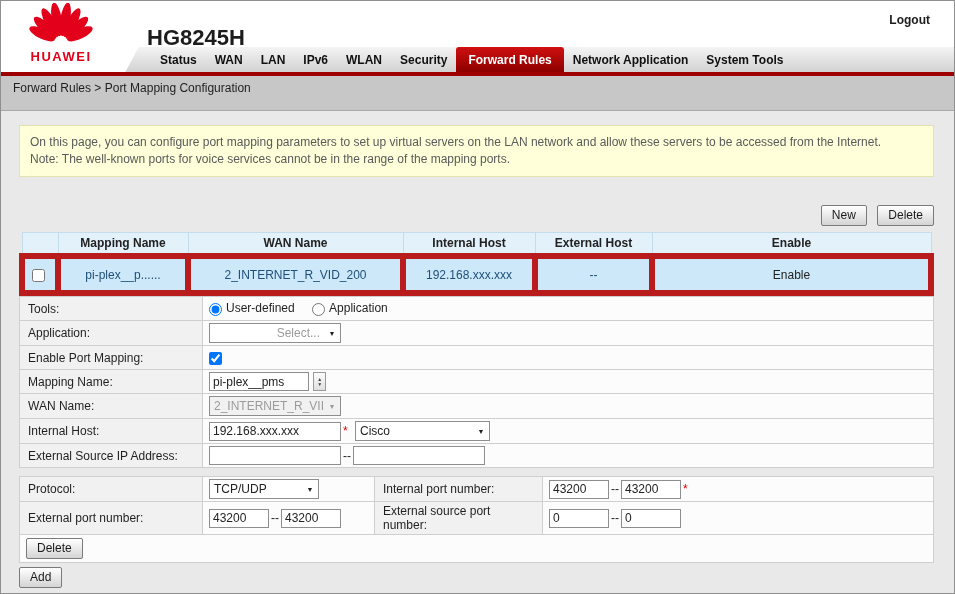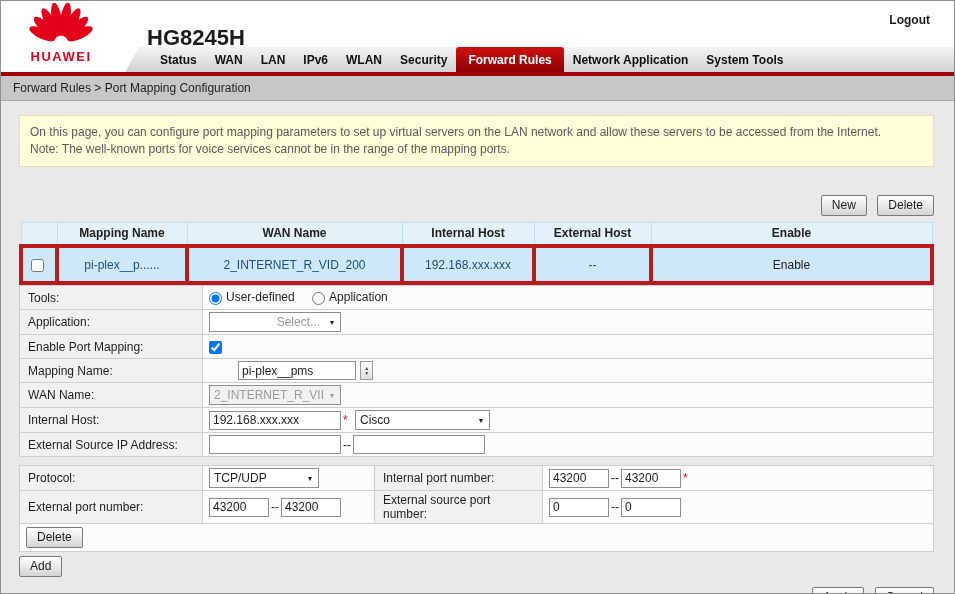--- a/index.html
+++ b/index.html
@@ -18,32 +18,32 @@
   .tab { display: flex; align-items: center; padding: 0 9px; font-size: 12px; font-weight: bold; color: #101010; cursor: pointer; white-space: nowrap; }
   .tab.active { background: linear-gradient(#cf1010, #8d0000); color: #ffffff; border-radius: 3px 3px 0 0; padding: 0 12px; }
   .redline { height: 4px; background: #9e0000; flex: none; }
 
   
   .body { flex: 1; display: flex; min-height: 0; }
   .sidebar { width: 221px; background: #b4b4b4; flex: none; }
   .side-item { height: 26px; line-height: 25px; padding-left: 10px; font-size: 12px; font-weight: bold; color: #ffffff; background: #6a6a6a; border-bottom: 1px solid #585858; cursor: pointer; }
   .side-item.selected { background: #9d9d9d; color: #b40000; }
   .main { flex: 1; display: flex; flex-direction: column; min-width: 0; }
-  .breadcrumb { height: 25px; line-height: 24px; background: #c7c7c7; border-bottom: 1px solid #a8a8a8; padding-left: 12px; font-size: 12px; color: #1e1e1e; flex: none; }
+  .breadcrumb { height: 35px; line-height: 24px; background: #c7c7c7; border-bottom: 1px solid #a8a8a8; padding-left: 12px; font-size: 12px; color: #1e1e1e; flex: none; }
   .content { flex: 1; padding: 14px 20px 0 18px; }
 
   .infobox { background: #ffffd9; border: 1px solid #e3e3b0; padding: 8px 10px; font-size: 12px; color: #5a5a5a; line-height: 1.4; }
   .toolbar { margin-top: 28px; text-align: right; }
   .btn { display: inline-block; padding: 2px 10px 3px; font-size: 12px; color: #1b1b1b; background: linear-gradient(#ffffff, #d4d4d4); border: 1px solid #7a7a7a; border-radius: 2px; cursor: pointer; font-family: inherit; }
   .toolbar .btn + .btn { margin-left: 6px; }
 
   table { border-collapse: collapse; width: 100%; }
   .map-table { margin-top: 6px; }
   .map-table th { background: #e3f1fa; border: 1px solid #c3dded; font-size: 12px; color: #222; padding: 3px 2px; text-align: center; height: 24px; }
-  .map-table td { background: #cde9f9; border: 4px solid #b91c1c; font-size: 12px; color: #1f4e79; text-align: center; padding: 6px; height: 37px; }
+  .map-table td { background: #cde9f9; border: 6px solid #b91c1c; font-size: 12px; color: #1f4e79; text-align: center; padding: 6px; height: 37px; }
   .map-table td.plain { color: #222222; }
 
   .form-table td { border: 1px solid #cfcfcf; font-size: 12px; height: 24px; padding: 2px 6px; }
   .form-table td.lab, .port-table td.lab { background: #f1f1f1; color: #1f1f1f; padding-left: 8px; }
   .form-table td.val, .port-table td.val { background: #fcfcfc; }
 
   .txt { height: 19px; border: 1px solid #8e8e8e; font-size: 12px; font-family: inherit; padding: 0 3px; background: #ffffff; color: #222; vertical-align: middle; }
   .sel { display: inline-flex; align-items: center; height: 20px; border: 1px solid #8e8e8e; background: #ffffff; vertical-align: middle; cursor: pointer; }
   .sel-text { flex: 1; font-size: 12px; color: #222; padding: 0 4px; white-space: nowrap; overflow: hidden; }
   .sel-arrow { width: 16px; align-self: stretch; display: flex; align-items: center; justify-content: center; font-size: 7px; color: #222; }
@@ -175,21 +175,21 @@
               </div>
             </td>
           </tr>
           <tr>
             <td class="lab">Enable Port Mapping:</td>
             <td class="val"><input type="checkbox" checked="" style=""></td>
           </tr>
           <tr>
             <td class="lab">Mapping Name:</td>
             <td class="val">
-              <input class="txt" style="width: 118px; margin-left: 29px;" value="pi-plex__pms">
+              <input class="txt" style="width: 100px;" value="pi-plex__pms">
               <span class="spinner">
                     <span>▲</span>
                     <span>▼</span>
                   </span>
             </td>
           </tr>
           <tr>
             <td class="lab">WAN Name:</td>
             <td class="val">
               <div class="sel disabled" style="width:132px">

